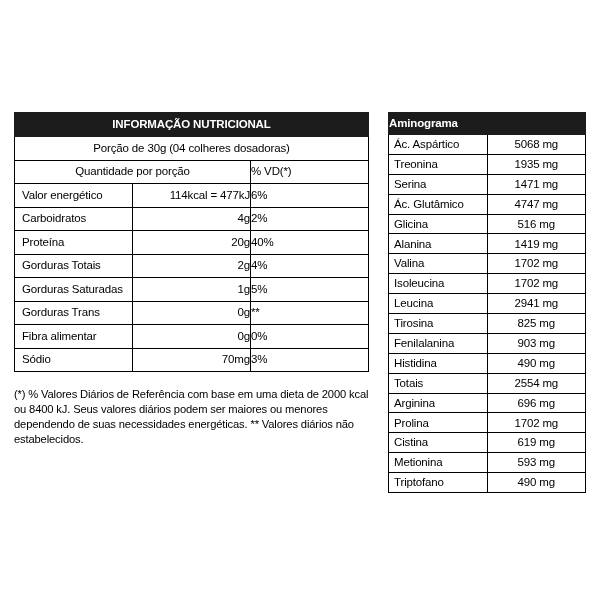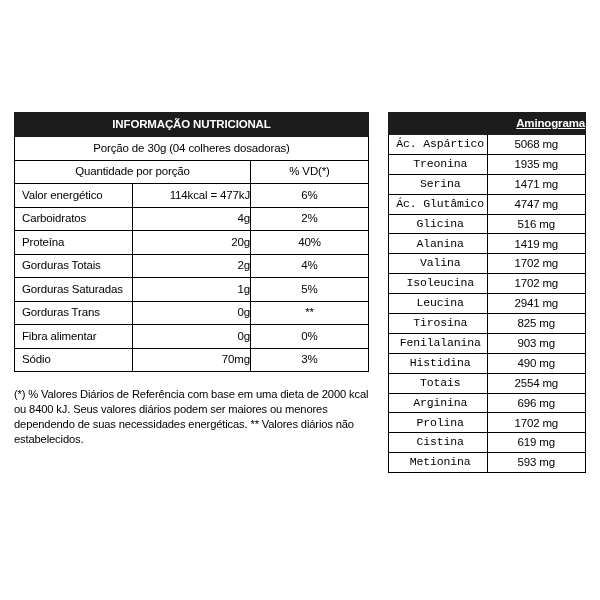--- a/index.html
+++ b/index.html
@@ -51,21 +51,21 @@
     letter-spacing: 0.2px;
     height: 23px !important;
     border: 1.5px solid #1c1c1c !important;
   }
   .nf-sub-row {
     text-align: center;
     font-size: 12px;
   }
   .nf-col-label { width: 175px; padding-left: 7px !important; text-align: left; margin-left: 48px; }
   .nf-col-qty   { width: 122px; text-align: right; }
-  .nf-col-vd    { width: 58px;  text-align: center; }
+  .nf-col-vd    { width: 58px;  }
 
   .nf-footnote {
     position: absolute;
     left: 14px;
     top: 374px;
     width: 358px;
     font-size: 11.2px;
     line-height: 1.33;
     text-align: left;
     letter-spacing: -0.15px;
@@ -91,28 +91,27 @@
     line-height: 1.1;
     padding: 0;
     height: 18.9px;
     vertical-align: middle;
     letter-spacing: -0.15px;
   }
   .am-header-bar {
     background: #1c1c1c;
     color: #ffffff;
     font-weight: bold;
-    text-align: right;
+    text-align: left;
     font-size: 12.5px;
     letter-spacing: 0.2px;
     height: 21px !important;
     border: 1.5px solid #1c1c1c !important;
-    text-decoration: underline;
-  }
-  .am-col-name  { width: 97px; padding-left: 5px !important; text-align: center; font-family: Liberation Mono, monospace; }
+  }
+  .am-col-name  { width: 97px; padding-left: 5px !important; text-align: left; }
   .am-col-value { width: 99px; text-align: center; }
 </style>
 </head>
 <body>
 
 <div id="canvas">
 
   <div id="nutrition-panel">
     <table class="nf-table">
       <tbody>
@@ -239,17 +238,21 @@
           <td class="am-col-value">1702 mg</td>
         </tr>
         <tr>
           <td class="am-col-name">Cistina</td>
           <td class="am-col-value">619 mg</td>
         </tr>
         <tr>
           <td class="am-col-name">Metionina</td>
           <td class="am-col-value">593 mg</td>
         </tr>
+        <tr>
+          <td class="am-col-name">Triptofano</td>
+          <td class="am-col-value">490 mg</td>
+        </tr>
       </tbody>
     </table>
   </div>
 
 </div>
 
 </body></html>

